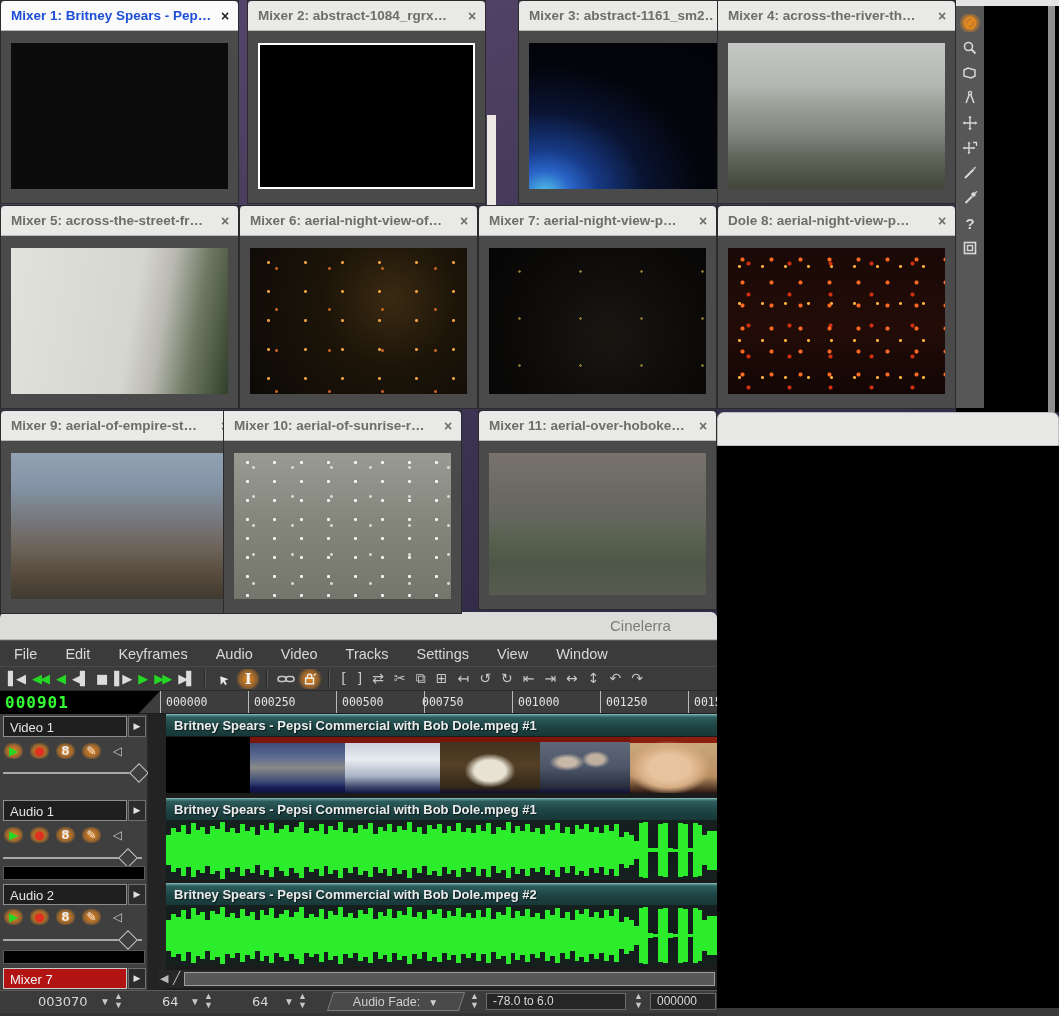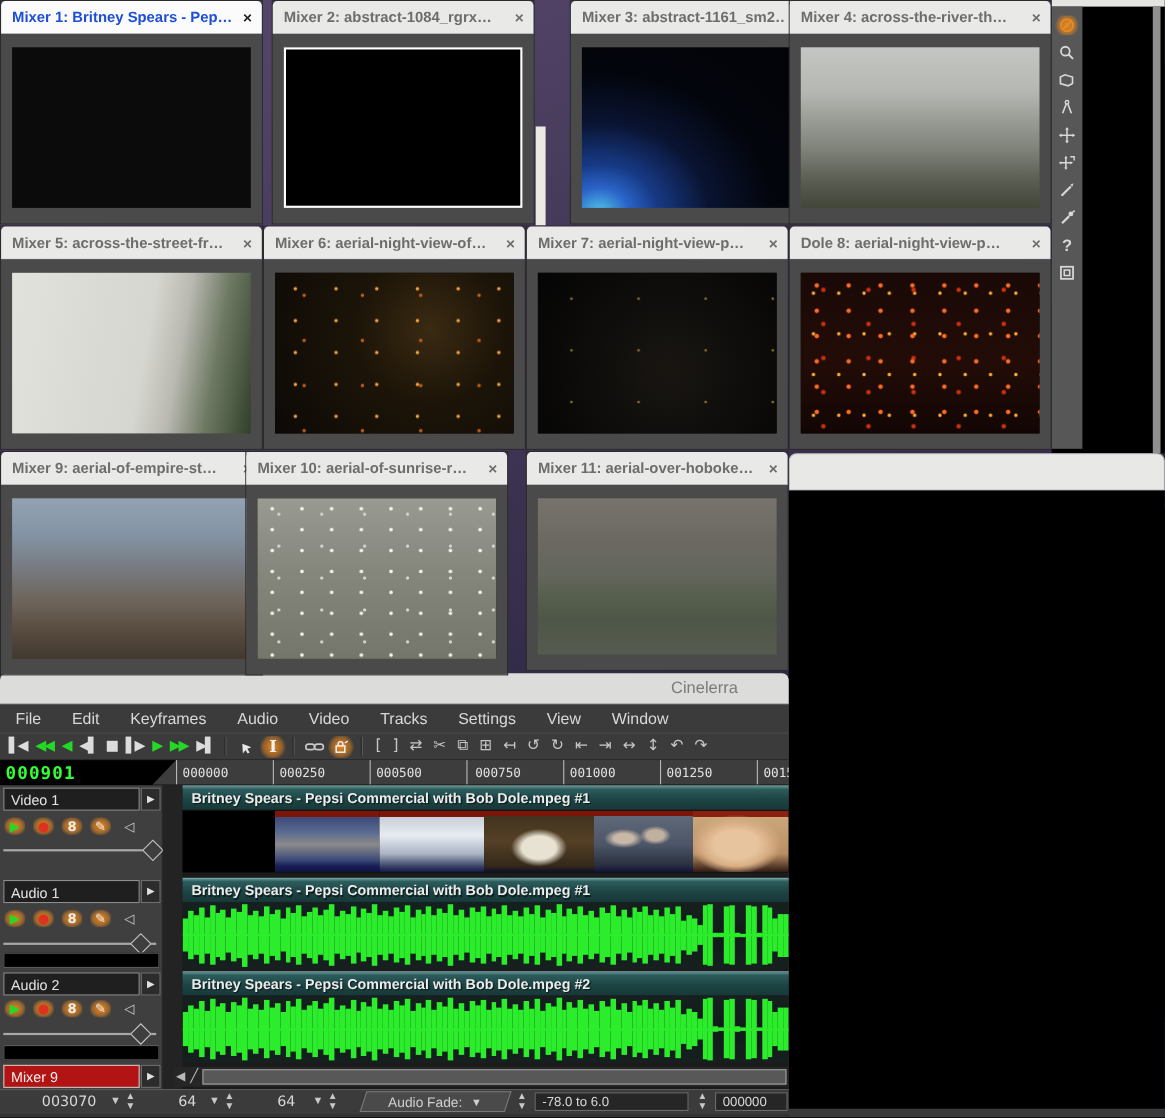--- a/index.html
+++ b/index.html
@@ -259,21 +259,21 @@
 
     <div id="timebar">
       <div id="ruler">
           <div class="rtick" style="left: 2px;"></div>
           <span class="rlab" style="left: 8px;">000000</span>
           <div class="rtick" style="left: 90px;"></div>
           <span class="rlab" style="left: 96px;">000250</span>
           <div class="rtick" style="left: 178px;"></div>
           <span class="rlab" style="left: 184px;">000500</span>
           <div class="rtick" style="left: 266px;"></div>
-          <span class="rlab" style="left: 274px; text-align: center;">000750</span>
+          <span class="rlab" style="left: 264px; text-align: center;">000750</span>
           <div class="rtick" style="left: 354px;"></div>
           <span class="rlab" style="left: 360px;">001000</span>
           <div class="rtick" style="left: 442px;"></div>
           <span class="rlab" style="left: 448px;">001250</span>
           <div class="rtick" style="left: 530px;"></div>
           <span class="rlab" style="left: 536px;">001500</span>
         </div>
       <div id="timecode-box">
         <span id="timecode">000901</span>
       </div>
@@ -319,21 +319,21 @@
             <span class="picon glow" style="color: rgb(236, 236, 236); font-weight: 700;">8</span>
             <span class="picon glow" style="color: rgb(236, 236, 236);">✎</span>
             <span class="picon" style="color: rgb(200, 200, 200);">◁</span>
           </div>
         <div class="fader" style="top:218px">
             <div class="fline"></div>
             <div class="fdiamond" style="left:118px"></div>
           </div>
         <div class="meter" style="top:236px"></div>
 
-        <div class="pname red" style="top:254px">Mixer 9</div>
+        <div class="pname red" style="top:254px">Mixer 7</div>
         <div class="pexpand" style="top:254px"><span>▶</span></div>
       </div>
       <div id="gutter"></div>
 
       <div class="trktitle" style="top:0">Britney Spears - Pepsi Commercial with Bob Dole.mpeg #1</div>
       <div id="thumb-strip">
           <div class="thumb" style="width: 84px; background: rgb(0, 0, 0);"></div>
           <div class="thumb" style="width: 95px; background: linear-gradient(rgb(124, 21, 10) 0%, rgb(124, 21, 10) 10%, rgb(60, 74, 120) 10%, rgb(90, 106, 144) 35%, rgb(138, 138, 138) 55%, rgb(60, 74, 120) 80%, rgb(24, 29, 86) 90%, rgb(16, 18, 62) 100%);"></div>
           <div class="thumb" style="width: 95px; background: linear-gradient(rgb(124, 21, 10) 0%, rgb(124, 21, 10) 10%, rgb(201, 207, 216) 10%, rgb(232, 236, 242) 40%, rgb(170, 180, 196) 70%, rgb(58, 68, 104) 90%, rgb(20, 22, 70) 100%);"></div>
           <div class="thumb" style="width: 100px; background-image: radial-gradient(at 50% 60%, rgb(232, 226, 210) 0px, rgb(232, 226, 210) 22%, transparent 36%), linear-gradient(rgb(124, 21, 10) 0%, rgb(124, 21, 10) 9%, rgb(66, 51, 31) 9%, rgb(84, 64, 38) 50%, rgb(51, 40, 24) 90%, rgb(15, 13, 46) 100%);"></div>

